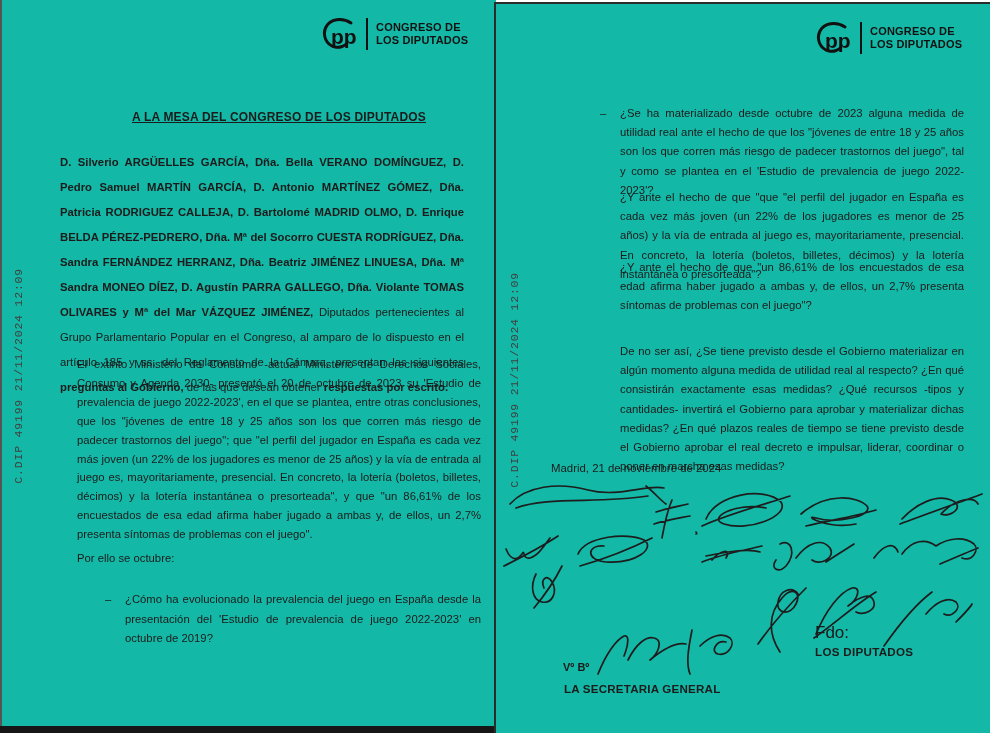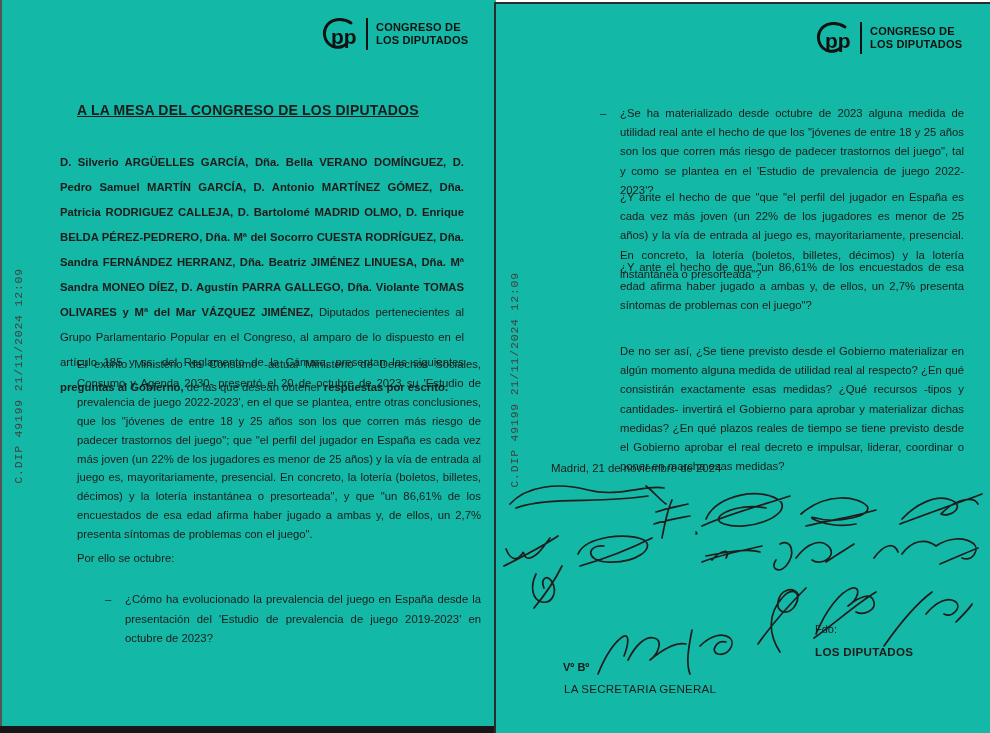--- a/index.html
+++ b/index.html
@@ -23,22 +23,22 @@
   .stamp-r { left:12px; top:268px; }
 
   
   .header { position:absolute; left:318px; top:16px; display:flex; align-items:center; }
   .pp-logo { width:40px; height:36px; }
   .header-rule { width:2px; height:32px; background:#111; margin:0 8px 0 6px; }
   .header-text { font-weight:bold; font-size:11px; line-height:13px; letter-spacing:0.2px; color:#111; }
 
   
   .abs { position:absolute; }
-  .doc-title { left:75px; top:102px; width:404px; font-weight:bold;
-               text-decoration:underline; font-size:14px; letter-spacing:0.2px; }
+  .doc-title { left:75px; top:110px; width:404px; text-align:center; font-weight:bold;
+               text-decoration:underline; font-size:12px; letter-spacing:0.2px; }
   .body-text { text-align:justify; font-size:11.3px; }
   .p1-intro   { left:58px; top:150px; width:404px; line-height:25px; }
   .p1-para    { left:75px; top:355px; width:404px; line-height:18.9px; }
   .p1-leadin  { left:75px; top:552px; width:404px; font-size:11.3px; }
   .q-row { display:flex; }
   .q-dash { width:20px; flex:0 0 20px; }
   .p1-q1 { left:75px; top:590px; width:404px; line-height:19.5px; }
   .p1-q1 .q-dash { margin-left:28px; }
   .p1-q1 .q-text { width:356px; }
 
@@ -48,24 +48,24 @@
   .p2-block { left:124px; width:344px; line-height:19.2px; }
   .p2-q3 { top:184px; }
   .p2-q4 { top:254px; }
   .p2-q5 { top:316px; }
   .p2-q6 { top:338px; }
   .p2-date { left:55px; top:458px; font-size:11.4px; }
 
   .sig-layer { position:absolute; left:0; top:470px; width:494px; height:240px; }
   .sig-layer path { fill:none; stroke:#1d1d1d; stroke-width:1.7; stroke-linecap:round; stroke-linejoin:round; }
 
-  .fdo-label { left:319px; top:619px; font-size:11px; }
+  .fdo-label { left:319px; top:619px; font-size:17px; }
   .signed-by { left:319px; top:641px; font-size:11.6px; font-weight:bold; letter-spacing:0.3px; }
   .vb-label  { left:67px;  top:657px; font-size:11px; font-weight:bold; }
-  .secretary { left:68px;  top:678px; font-size:11.6px; font-weight:normal; letter-spacing:0.2px; }
+  .secretary { left:68px;  top:678px; font-size:11.6px; font-weight:bold; letter-spacing:0.2px; }
 
   b { font-weight:bold; }
 </style>
 </head>
 <body>
 
 <div class="page page-left">
 
   <div class="stamp stamp-l">C.DIP 49199 21/11/2024 12:09</div>
 
@@ -86,21 +86,21 @@
   <div class="abs body-text p1-intro">
     <b>D. Silverio ARGÜELLES GARCÍA, Dña. Bella VERANO DOMÍNGUEZ, D. Pedro Samuel MARTÍN GARCÍA, D. Antonio MARTÍNEZ GÓMEZ, Dña. Patricia RODRIGUEZ CALLEJA, D. Bartolomé MADRID OLMO, D. Enrique BELDA PÉREZ-PEDRERO, Dña. Mª del Socorro CUESTA RODRÍGUEZ, Dña. Sandra FERNÁNDEZ HERRANZ, Dña. Beatriz JIMÉNEZ LINUESA, Dña. Mª Sandra MONEO DÍEZ, D. Agustín PARRA GALLEGO, Dña. Violante TOMAS OLIVARES y Mª del Mar VÁZQUEZ JIMÉNEZ, </b><span>Diputados pertenecientes al Grupo Parlamentario Popular en el Congreso, al amparo de lo dispuesto en el artículo 185 y ss. del Reglamento de la Cámara, presentan las siguientes </span><b>preguntas al Gobierno, </b><span>de las que desean obtener </span><b>respuestas por escrito.</b>
   </div>
 
   <div class="abs body-text p1-para">El extinto Ministerio de Consumo -actual Ministerio de Derechos Sociales, Consumo y Agenda 2030- presentó el 20 de octubre de 2023 su 'Estudio de prevalencia de juego 2022-2023', en el que se plantea, entre otras conclusiones, que los "jóvenes de entre 18 y 25 años son los que corren más riesgo de padecer trastornos del juego"; que "el perfil del jugador en España es cada vez más joven (un 22% de los jugadores es menor de 25 años) y la vía de entrada al juego es, mayoritariamente, presencial. En concreto, la lotería (boletos, billetes, décimos) y la lotería instantánea o presorteada", y que "un 86,61% de los encuestados de esa edad afirma haber jugado a ambas y, de ellos, un 2,7% presenta síntomas de problemas con el juego".</div>
 
   <div class="abs p1-leadin">Por ello se octubre:</div>
 
   <div class="abs body-text p1-q1 q-row">
     <span class="q-dash">–</span>
-    <span class="q-text">¿Cómo ha evolucionado la prevalencia del juego en España desde la presentación del 'Estudio de prevalencia de juego 2019-2023' en octubre de 2023?</span>
+    <span class="q-text">¿Cómo ha evolucionado la prevalencia del juego en España desde la presentación del 'Estudio de prevalencia de juego 2022-2023' en octubre de 2019?</span>
   </div>
 
 </div>
 
 <div class="bottom-bar"></div>
 
 <div class="page page-right">
 
   <div class="stamp stamp-r">C.DIP 49199 21/11/2024 12:09</div>
 

